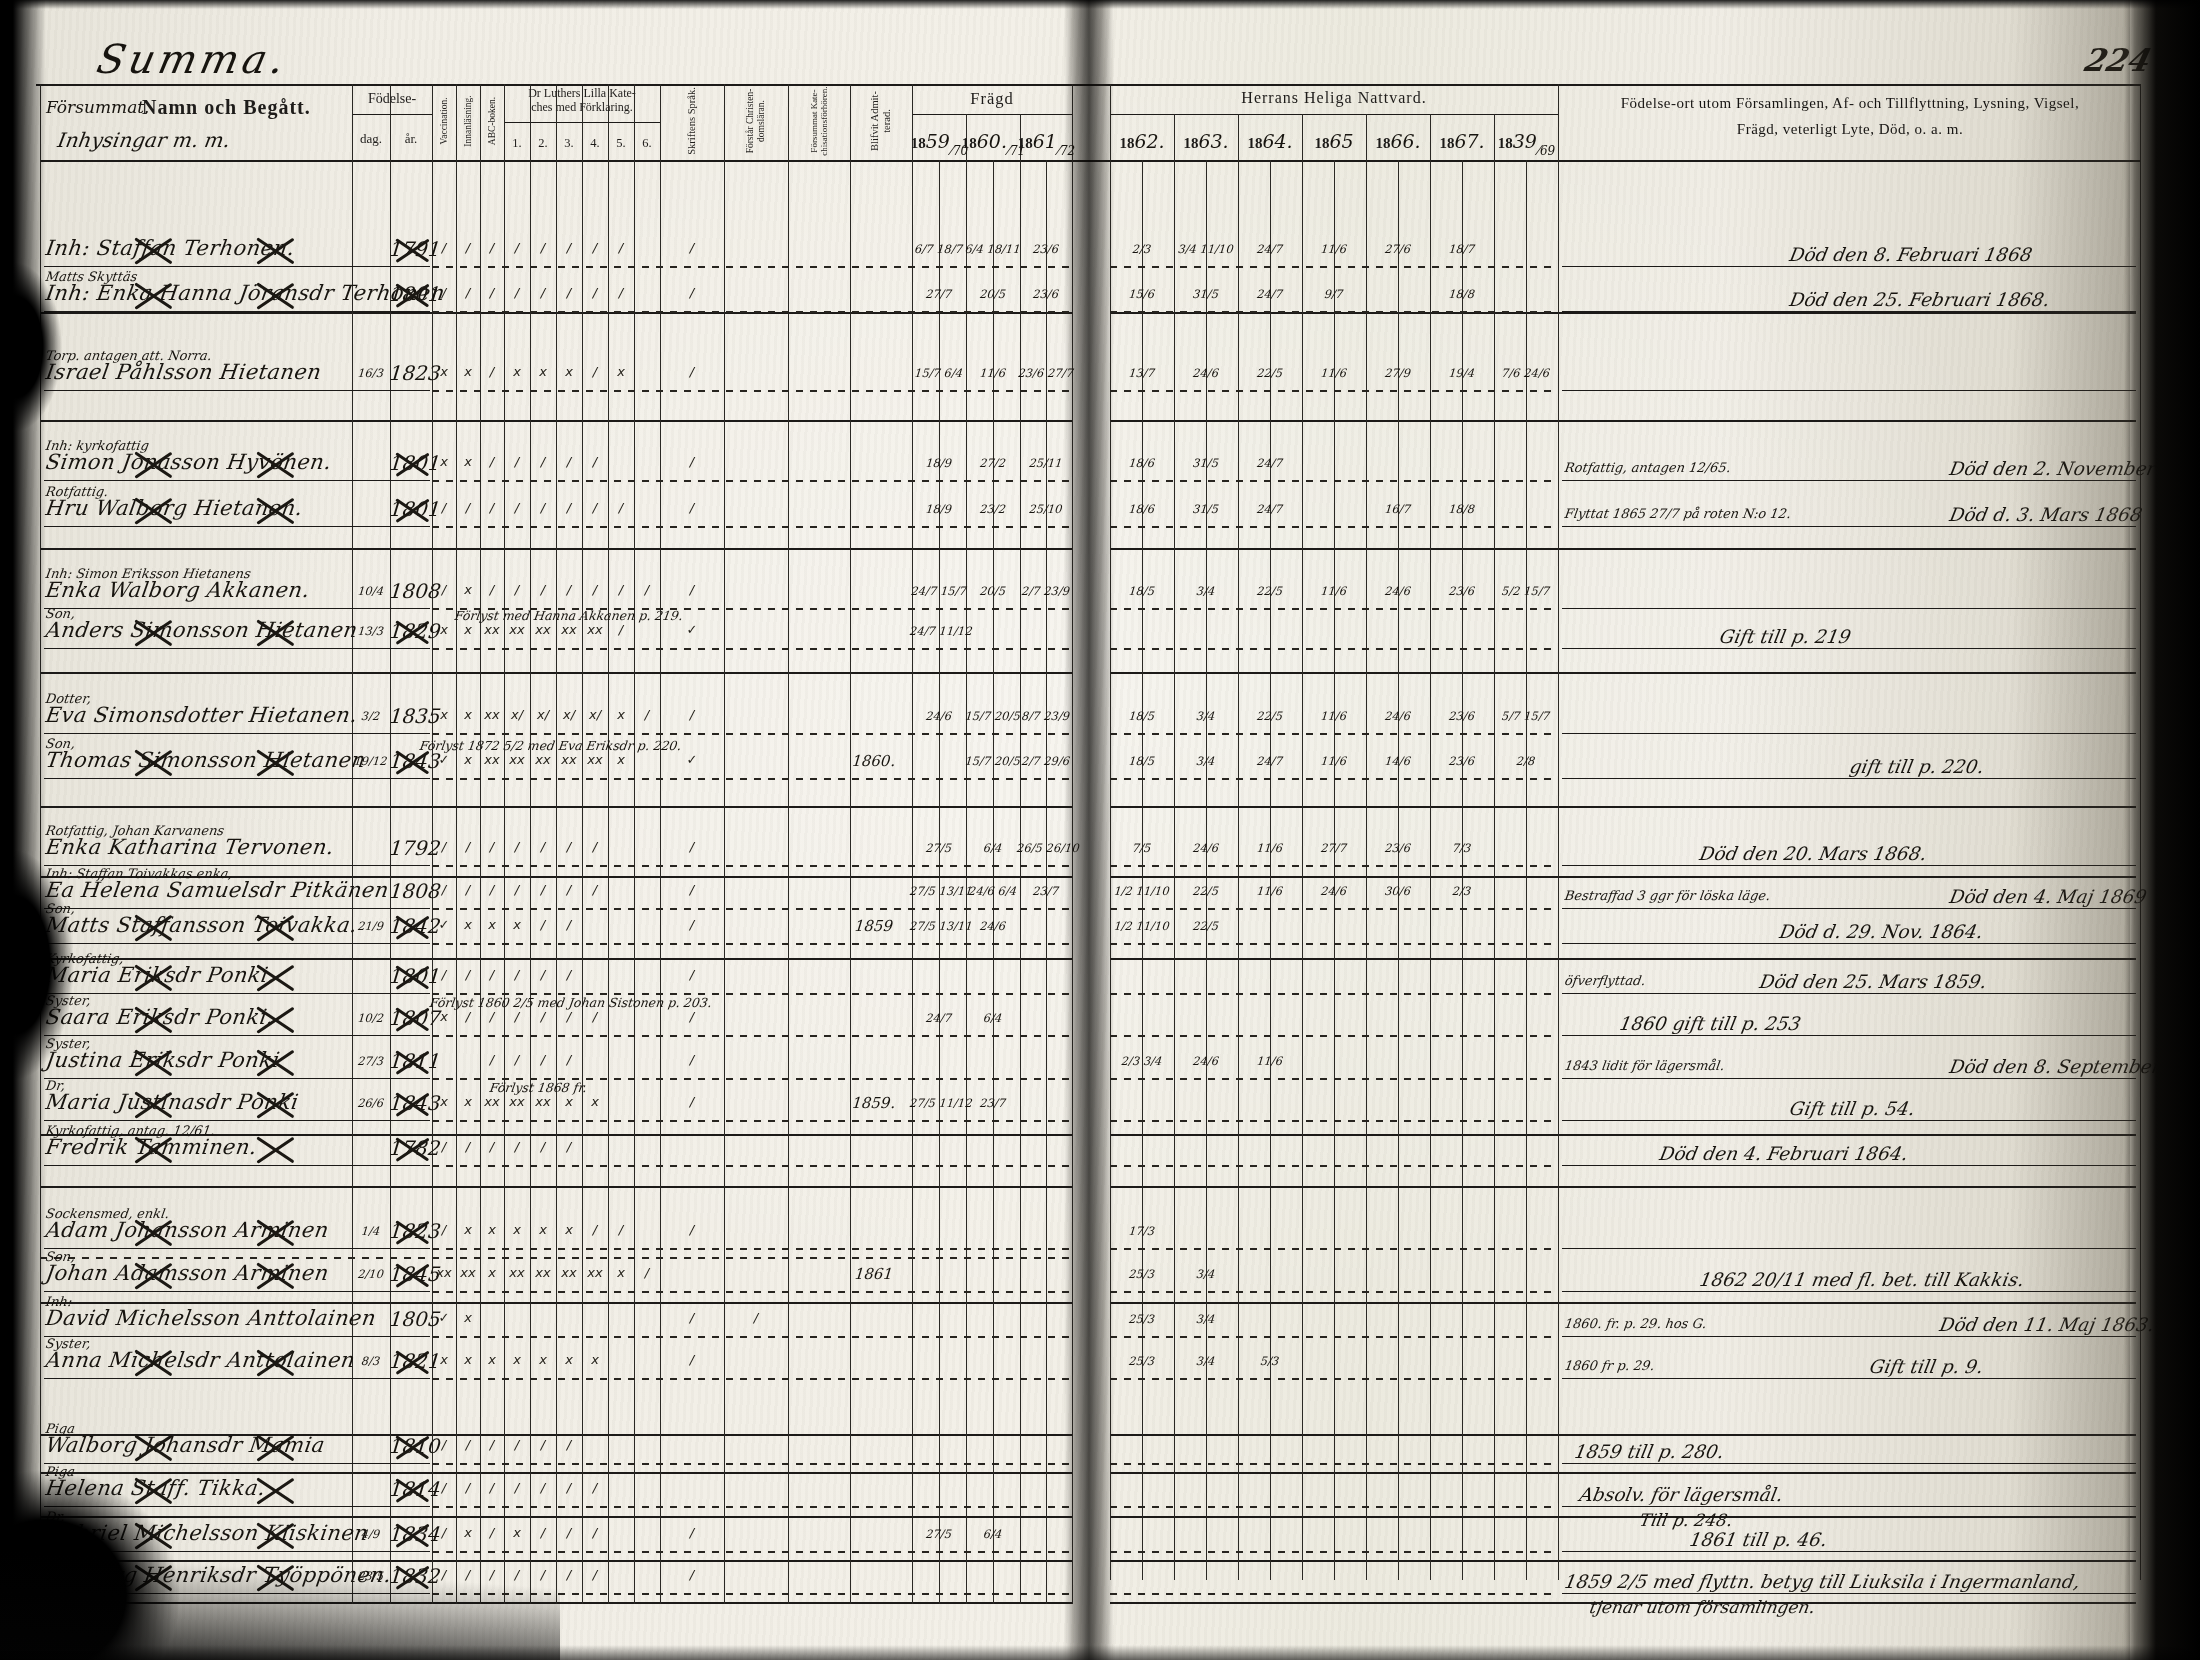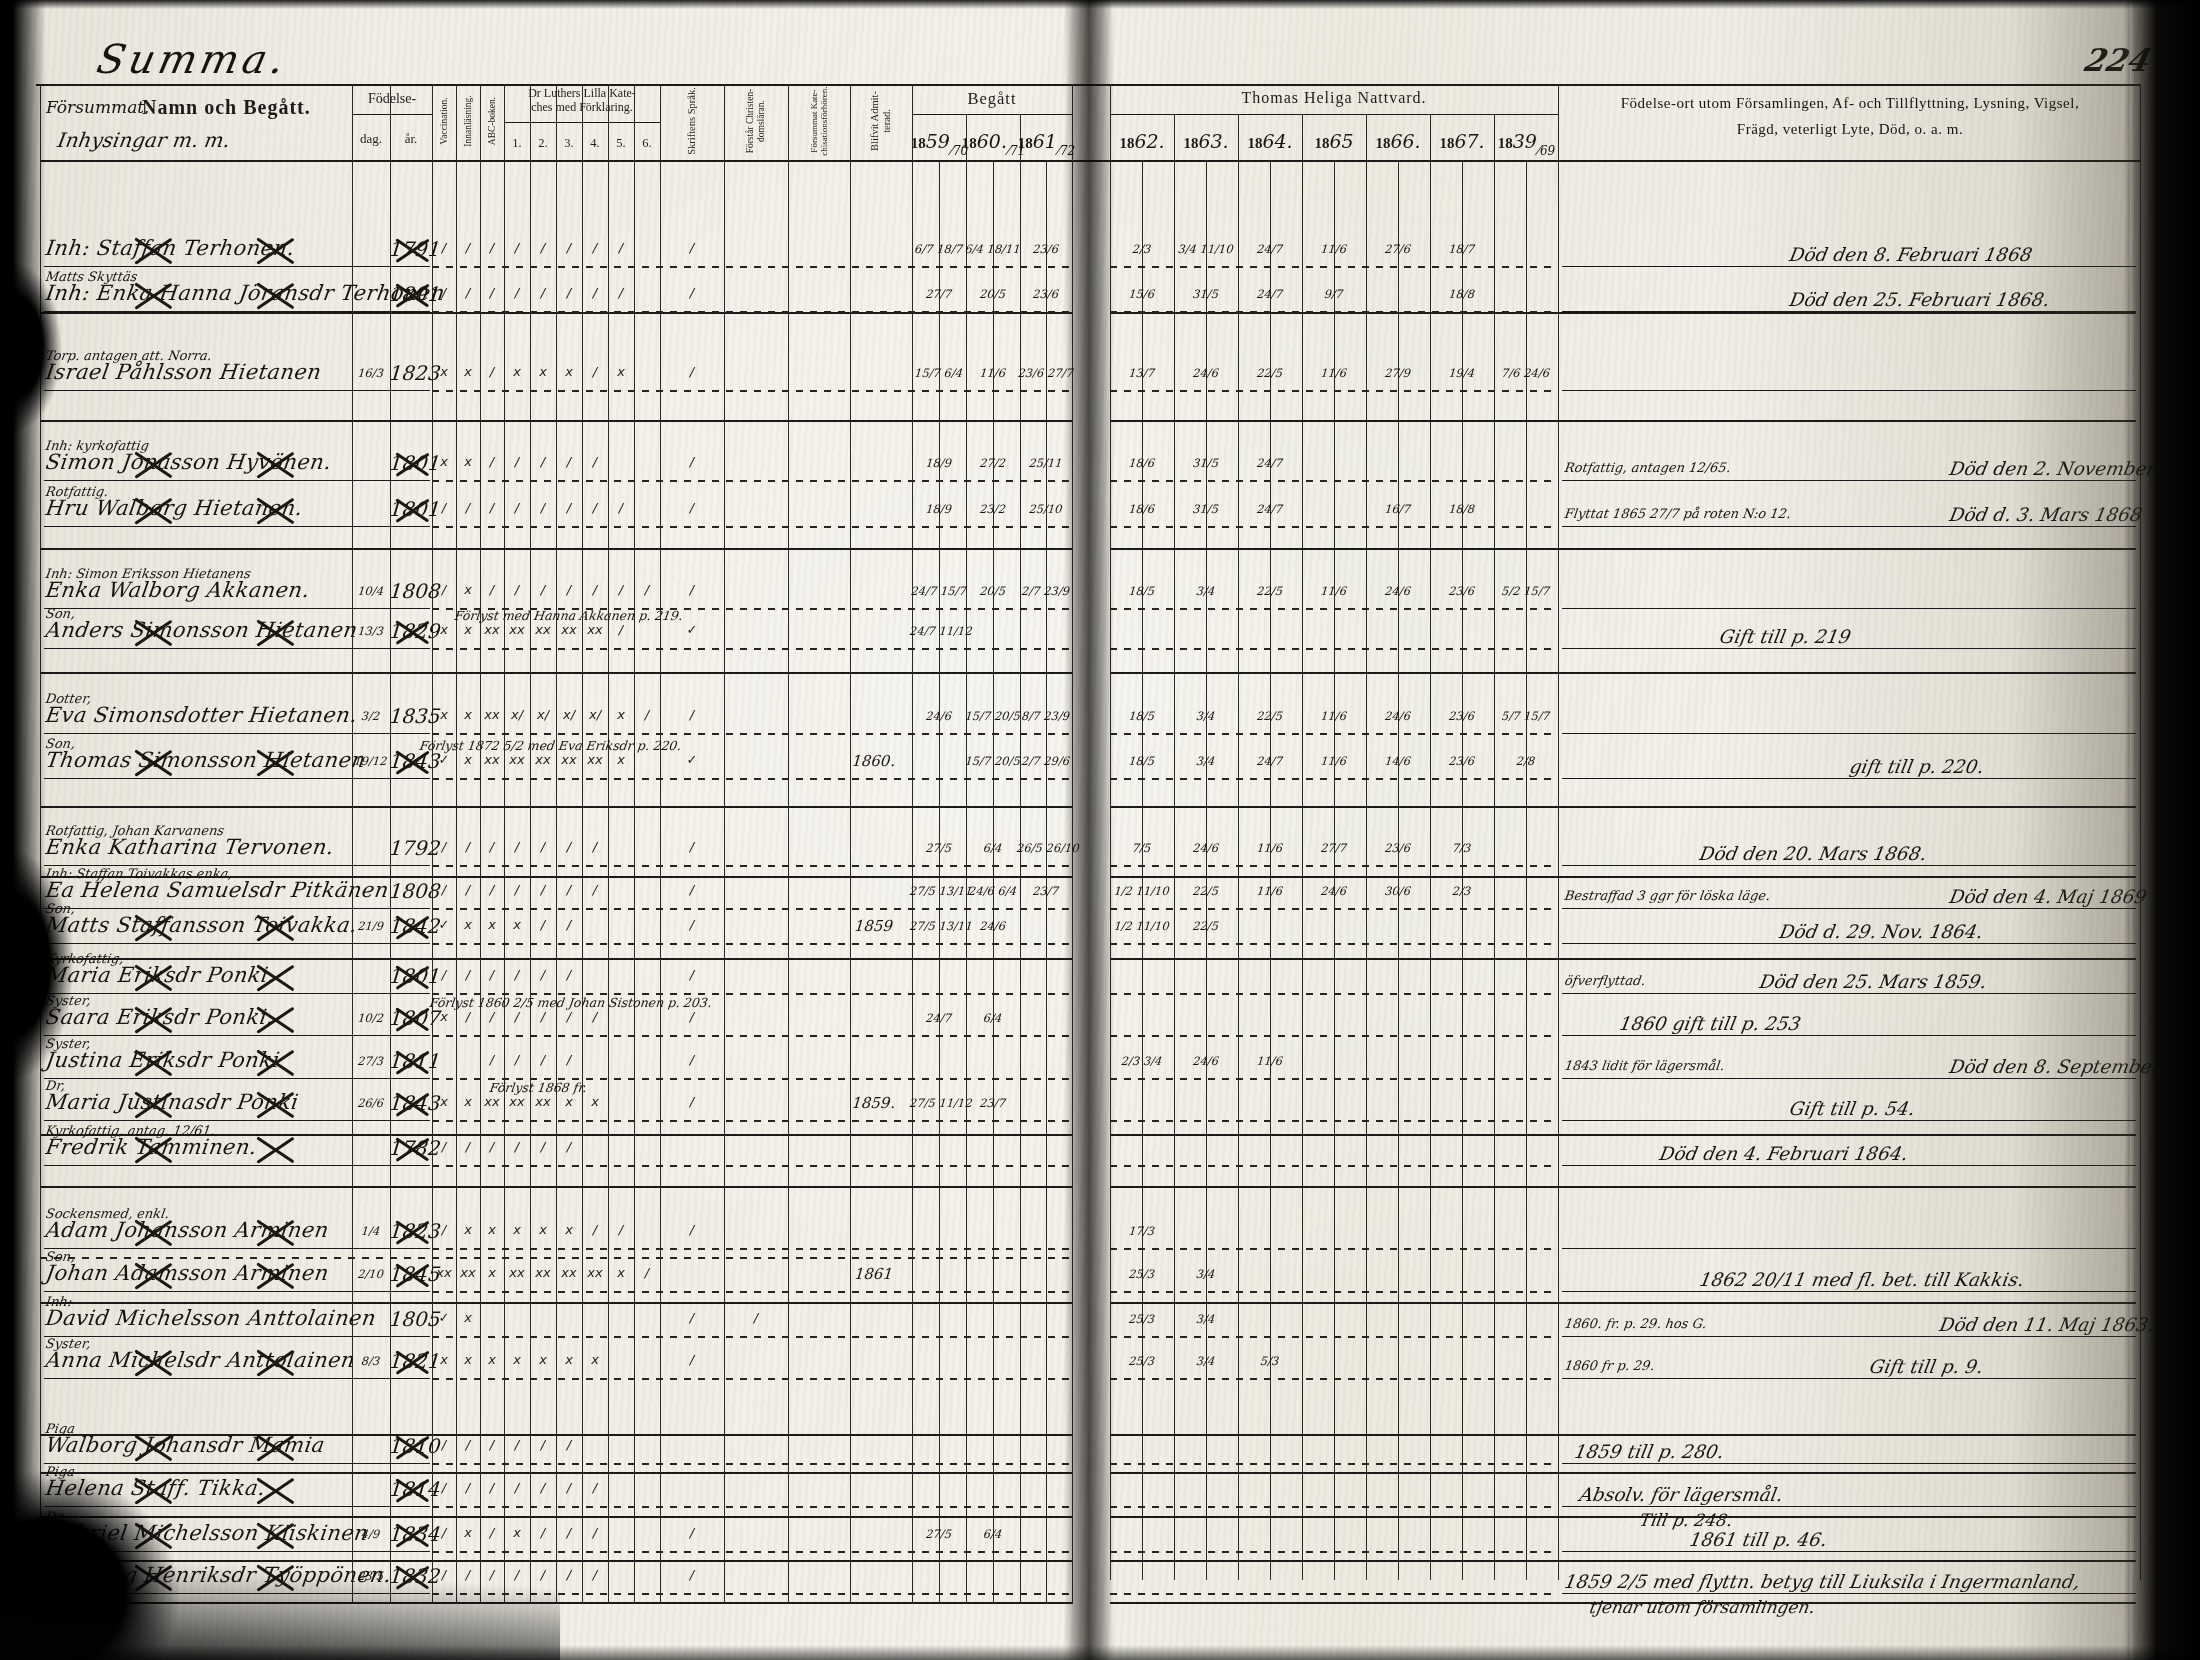--- a/index.html
+++ b/index.html
@@ -87,22 +87,22 @@
   <div class="cate" style="left:504px;top:87px;width:156px;">Dr Luthers Lilla Kate-
 ches med Förklaring.</div>
   <div class="vlab" style="left:692px;top:121px;font-size:10.5px;">Skriftens Språk.</div>
   <div class="vlab" style="left:756px;top:121px;">Förstår Christen-
 domsläran.</div>
   <div class="vlab" style="left:819px;top:121px;font-size:9px;">Försummat Kate-
 chisationsförhören.</div>
   <div class="vlab" style="left:881px;top:121px;font-size:10.5px;">Blifvit Admit-
 terad.</div>
 
-  <div class="grp" style="left:912px;top:89px;width:160px;">Begått</div>
-  <div class="grp" style="left:1110px;top:89px;width:448px;font-size:16px;">Thomas Heliga Nattvard.</div>
+  <div class="grp" style="left:912px;top:89px;width:160px;">Frägd</div>
+  <div class="grp" style="left:1110px;top:89px;width:448px;font-size:16px;">Herrans Heliga Nattvard.</div>
 
   <div class="nhl" style="left:1560px;top:95px;width:580px;">Födelse-ort utom Församlingen, Af- och Tillflyttning, Lysning, Vigsel,</div>
   <div class="nhl" style="left:1560px;top:121px;width:580px;">Frägd, veterligt Lyte, Död, o. a. m.</div>
 
   <div class="hw pgnum" style="left:2086px;top:42px;">224</div>
 
   <div id="lines">
       <div class="hl" style="left: 36px; top: 84px; width: 2104px; height: 2px;"></div>
       <div class="hl" style="left: 40px; top: 160px; width: 2100px; height: 1.6px;"></div>
       <div class="hl" style="left: 352px; top: 114px; width: 80px; height: 1.2px;"></div>

